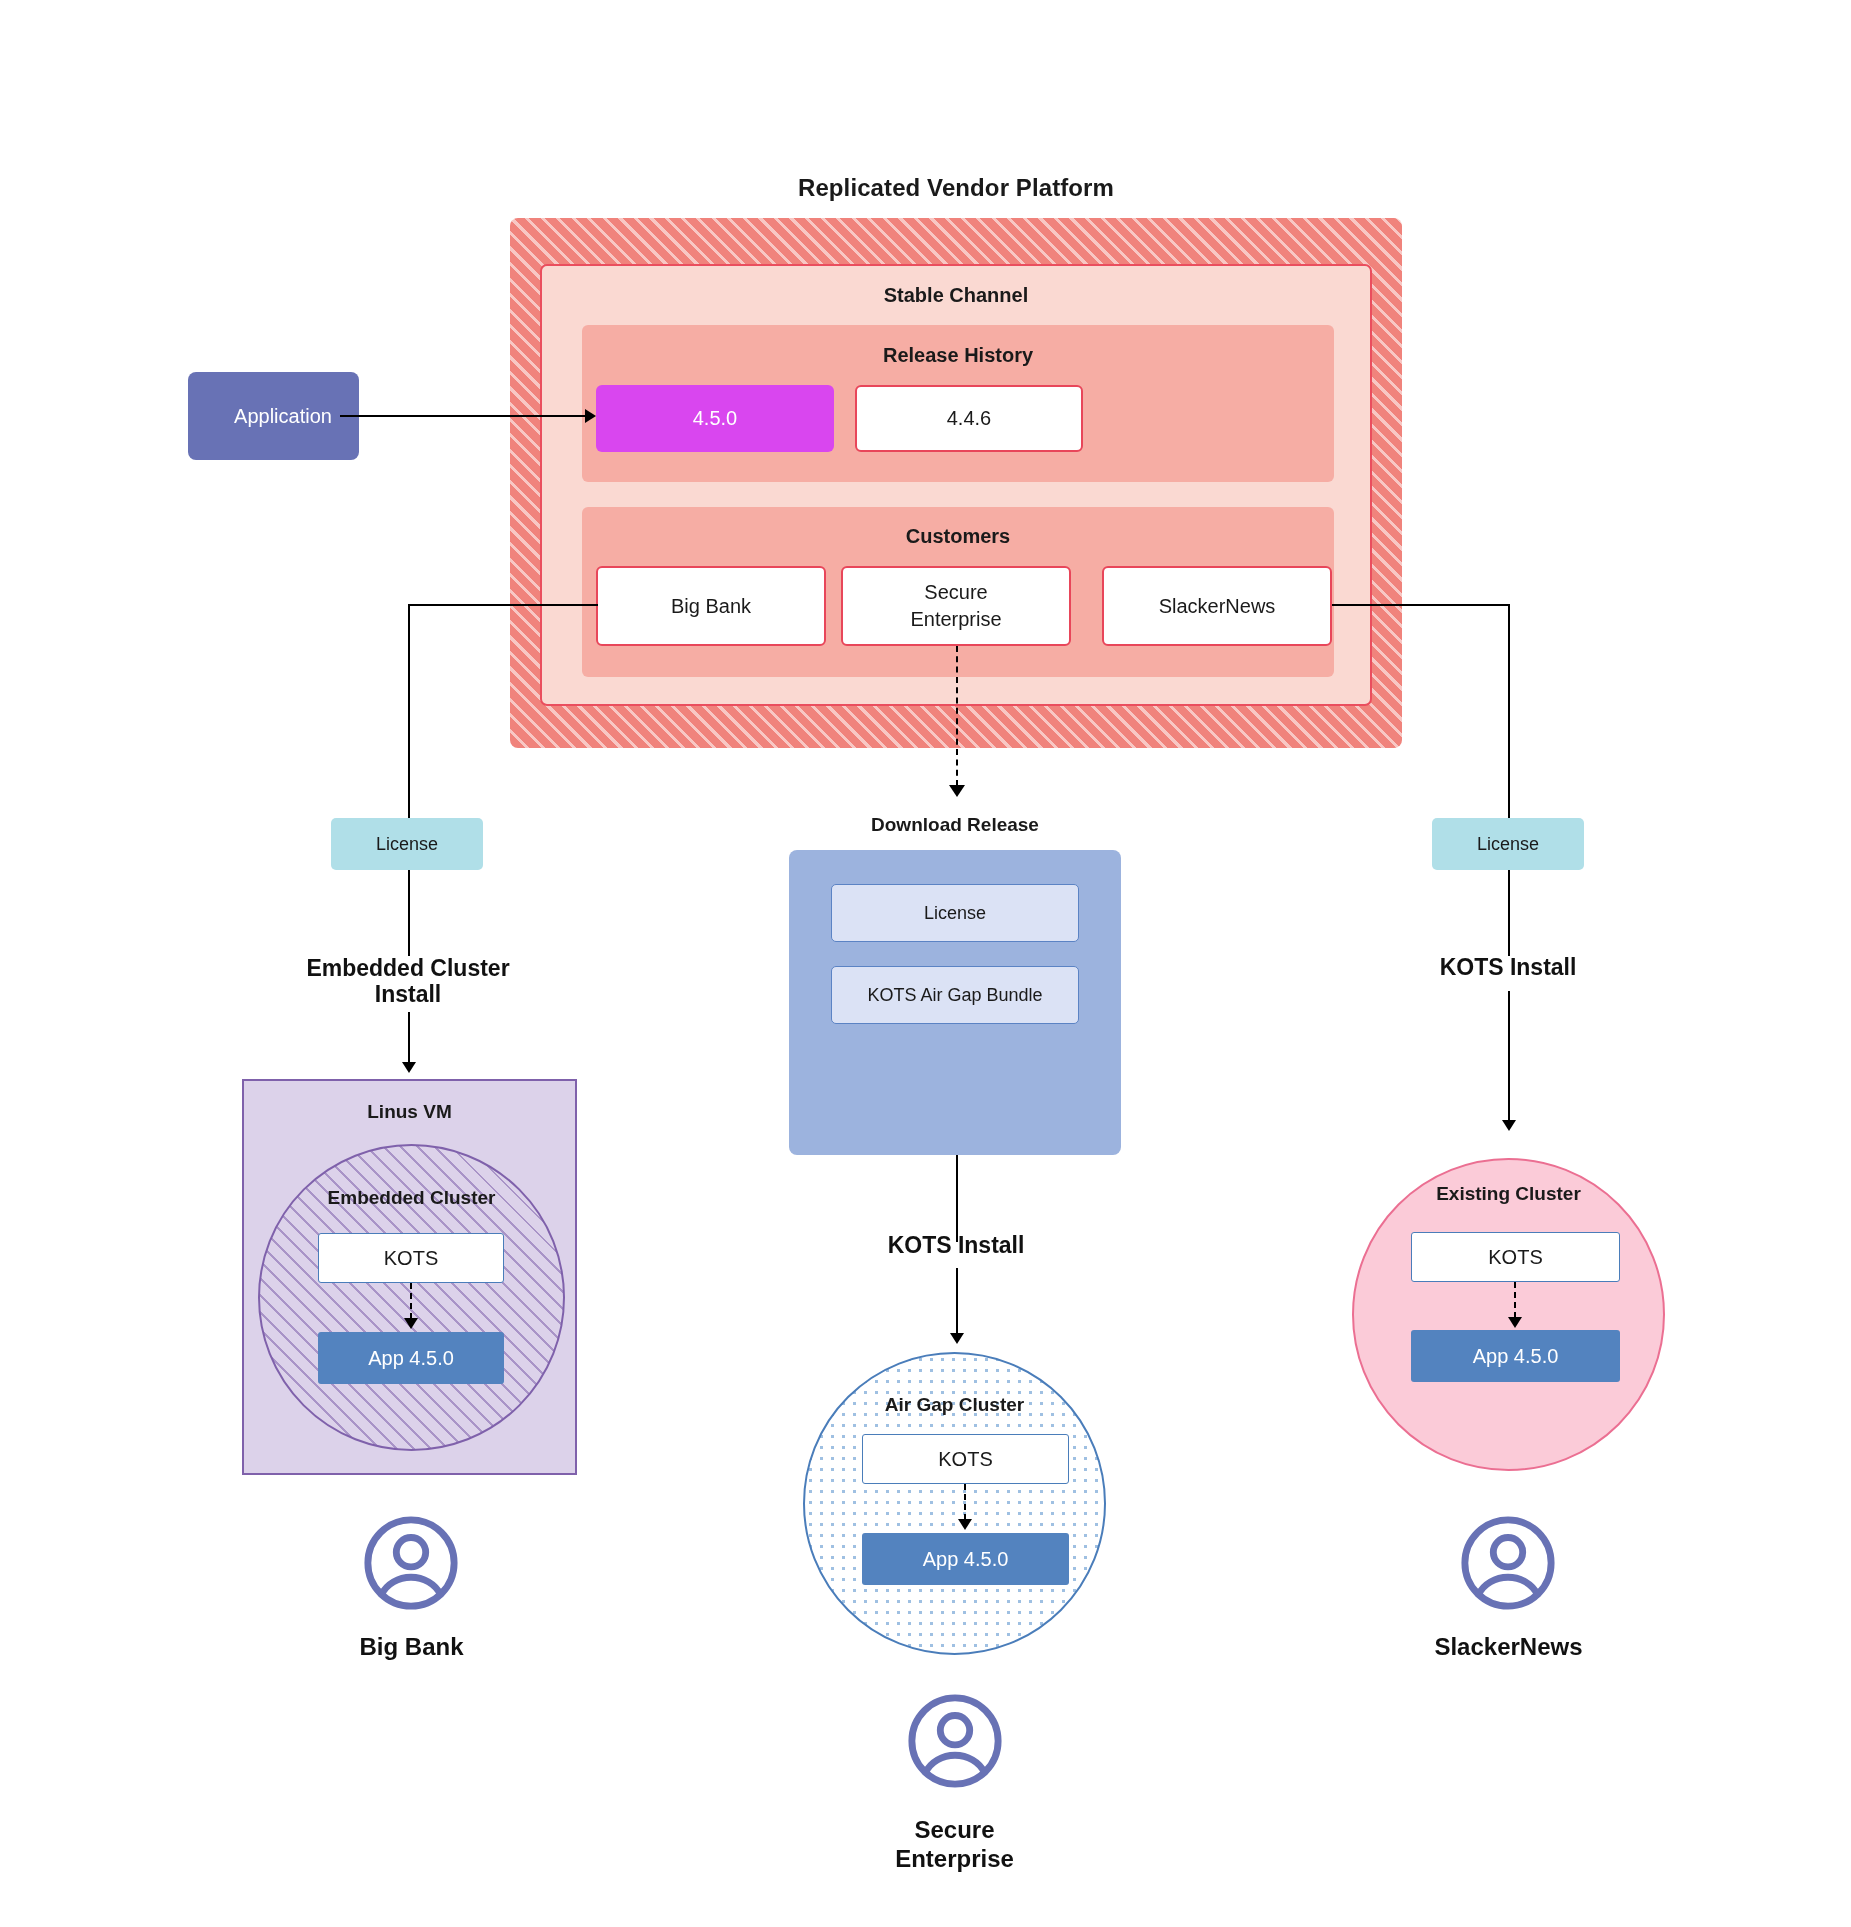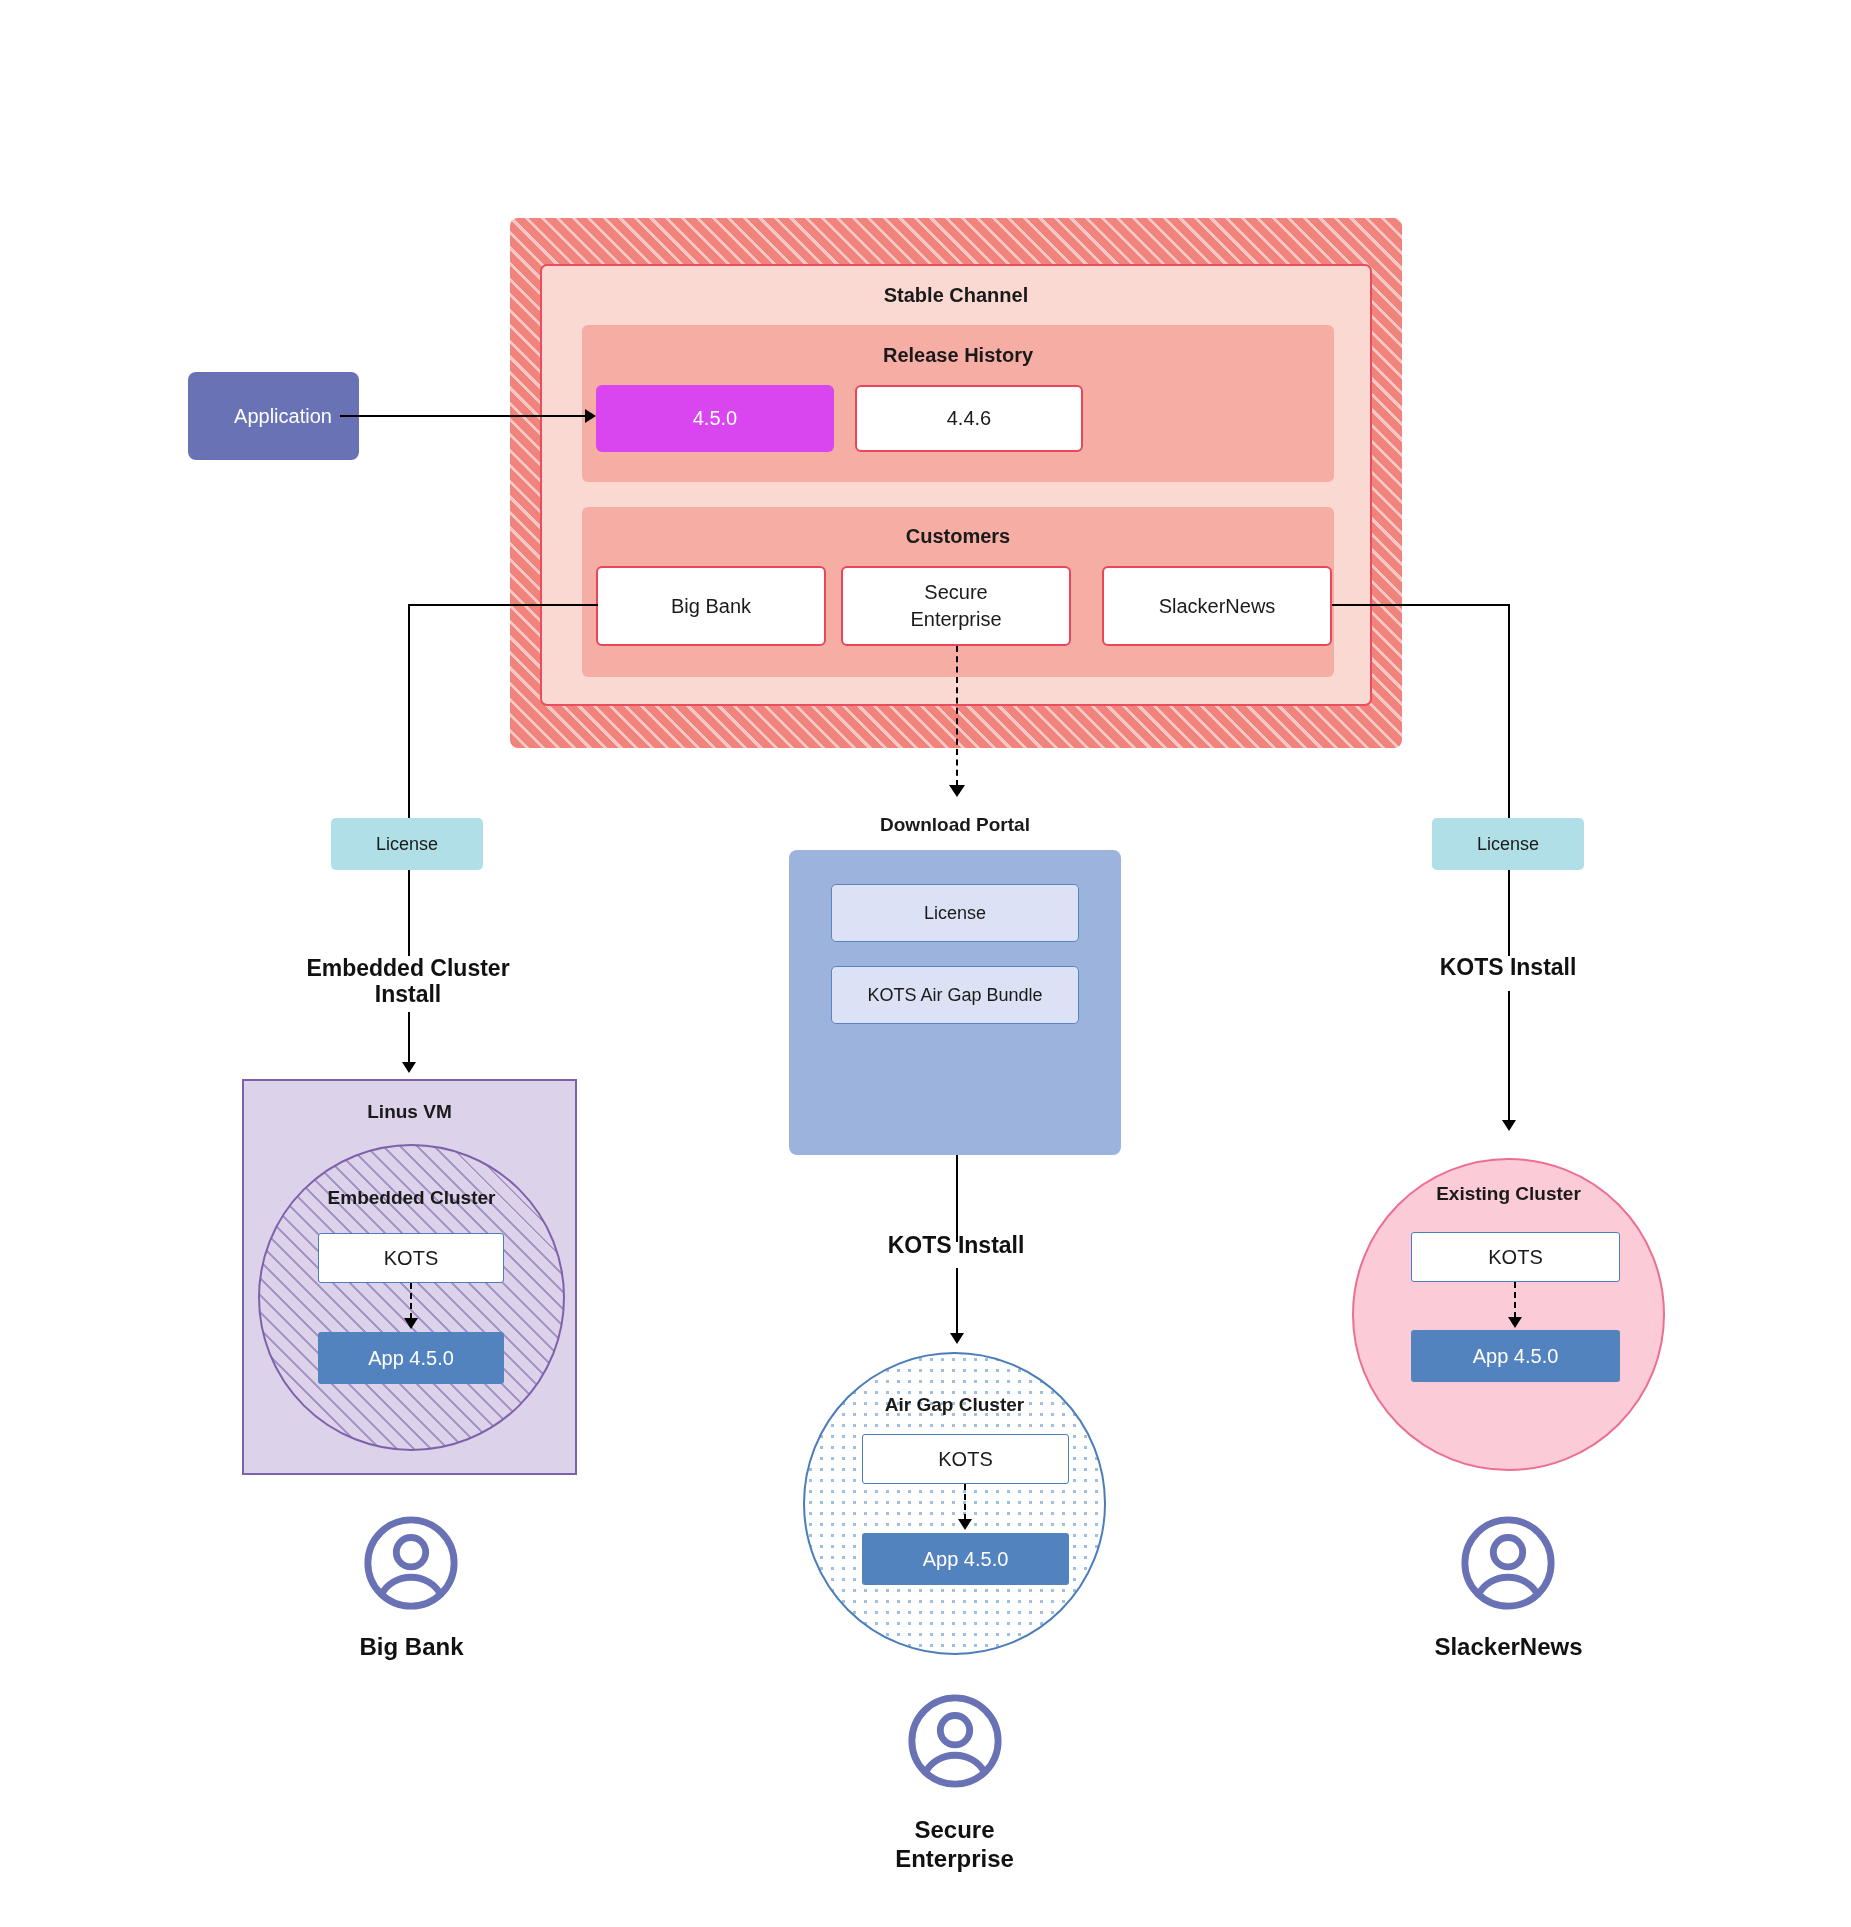--- a/index.html
+++ b/index.html
@@ -166,20 +166,21 @@
 
   
   .person{position:absolute;width:98px;height:98px;}
   .person svg{display:block;width:98px;height:98px;}
 </style>
 </head>
 <body>
 
 <div id="stage">
 
+  <div class="abs ctr t-title" style="left:510px;top:172px;width:892px;height:32px;">Replicated Vendor Platform</div>
 
   <div class="abs" id="vendor-platform"></div>
 
   <div class="abs" id="stable-channel"></div>
   <div class="abs ctr t-section" style="left:540px;top:282px;width:832px;height:26px;">Stable Channel</div>
 
   <div class="abs" id="release-history"></div>
   <div class="abs ctr t-section" style="left:582px;top:343px;width:752px;height:24px;">Release History</div>
 
   <div class="abs rel-box ctr t-boxw" id="rel-450">4.5.0</div>
@@ -230,21 +231,21 @@
       <circle cx="50" cy="50" r="44" fill="none" stroke="#6872b5" stroke-width="7"></circle>
       <circle cx="50" cy="39" r="15" fill="none" stroke="#6872b5" stroke-width="7"></circle>
       <path d="M20 82 A33 30 0 0 1 80 82" fill="none" stroke="#6872b5" stroke-width="7" stroke-linecap="round"></path>
     </svg>
   </div>
   <div class="abs ctr t-person" style="left:258px;top:1632px;width:307px;height:30px;">Big Bank</div>
 
   <div class="dash-v" style="left:956px;top:646px;height:140px;"></div>
   <div class="chev-down" style="left:949px;top:785px;border-top-width:12px;"></div>
 
-  <div class="abs ctr t-dp" style="left:789px;top:812px;width:332px;height:26px;">Download  Portal</div>
+  <div class="abs ctr t-dp" style="left:789px;top:812px;width:332px;height:26px;">Download  Release</div>
   <div class="abs" id="download-portal"></div>
   <div class="abs dp-item ctr t-small" id="dp-license">License</div>
   <div class="abs dp-item ctr t-small" id="dp-kots-bundle">KOTS Air Gap Bundle</div>
 
   <div class="line vline" style="left:956px;top:1155px;height:87px;"></div>
   <div class="abs ctr t-edge" style="left:806px;top:1230px;width:300px;height:30px;">KOTS Install</div>
   <div class="line vline" style="left:956px;top:1268px;height:67px;"></div>
   <div class="arrow-down" style="left:950px;top:1333px;"></div>
 
   <div class="abs" id="airgap-circle"></div>

